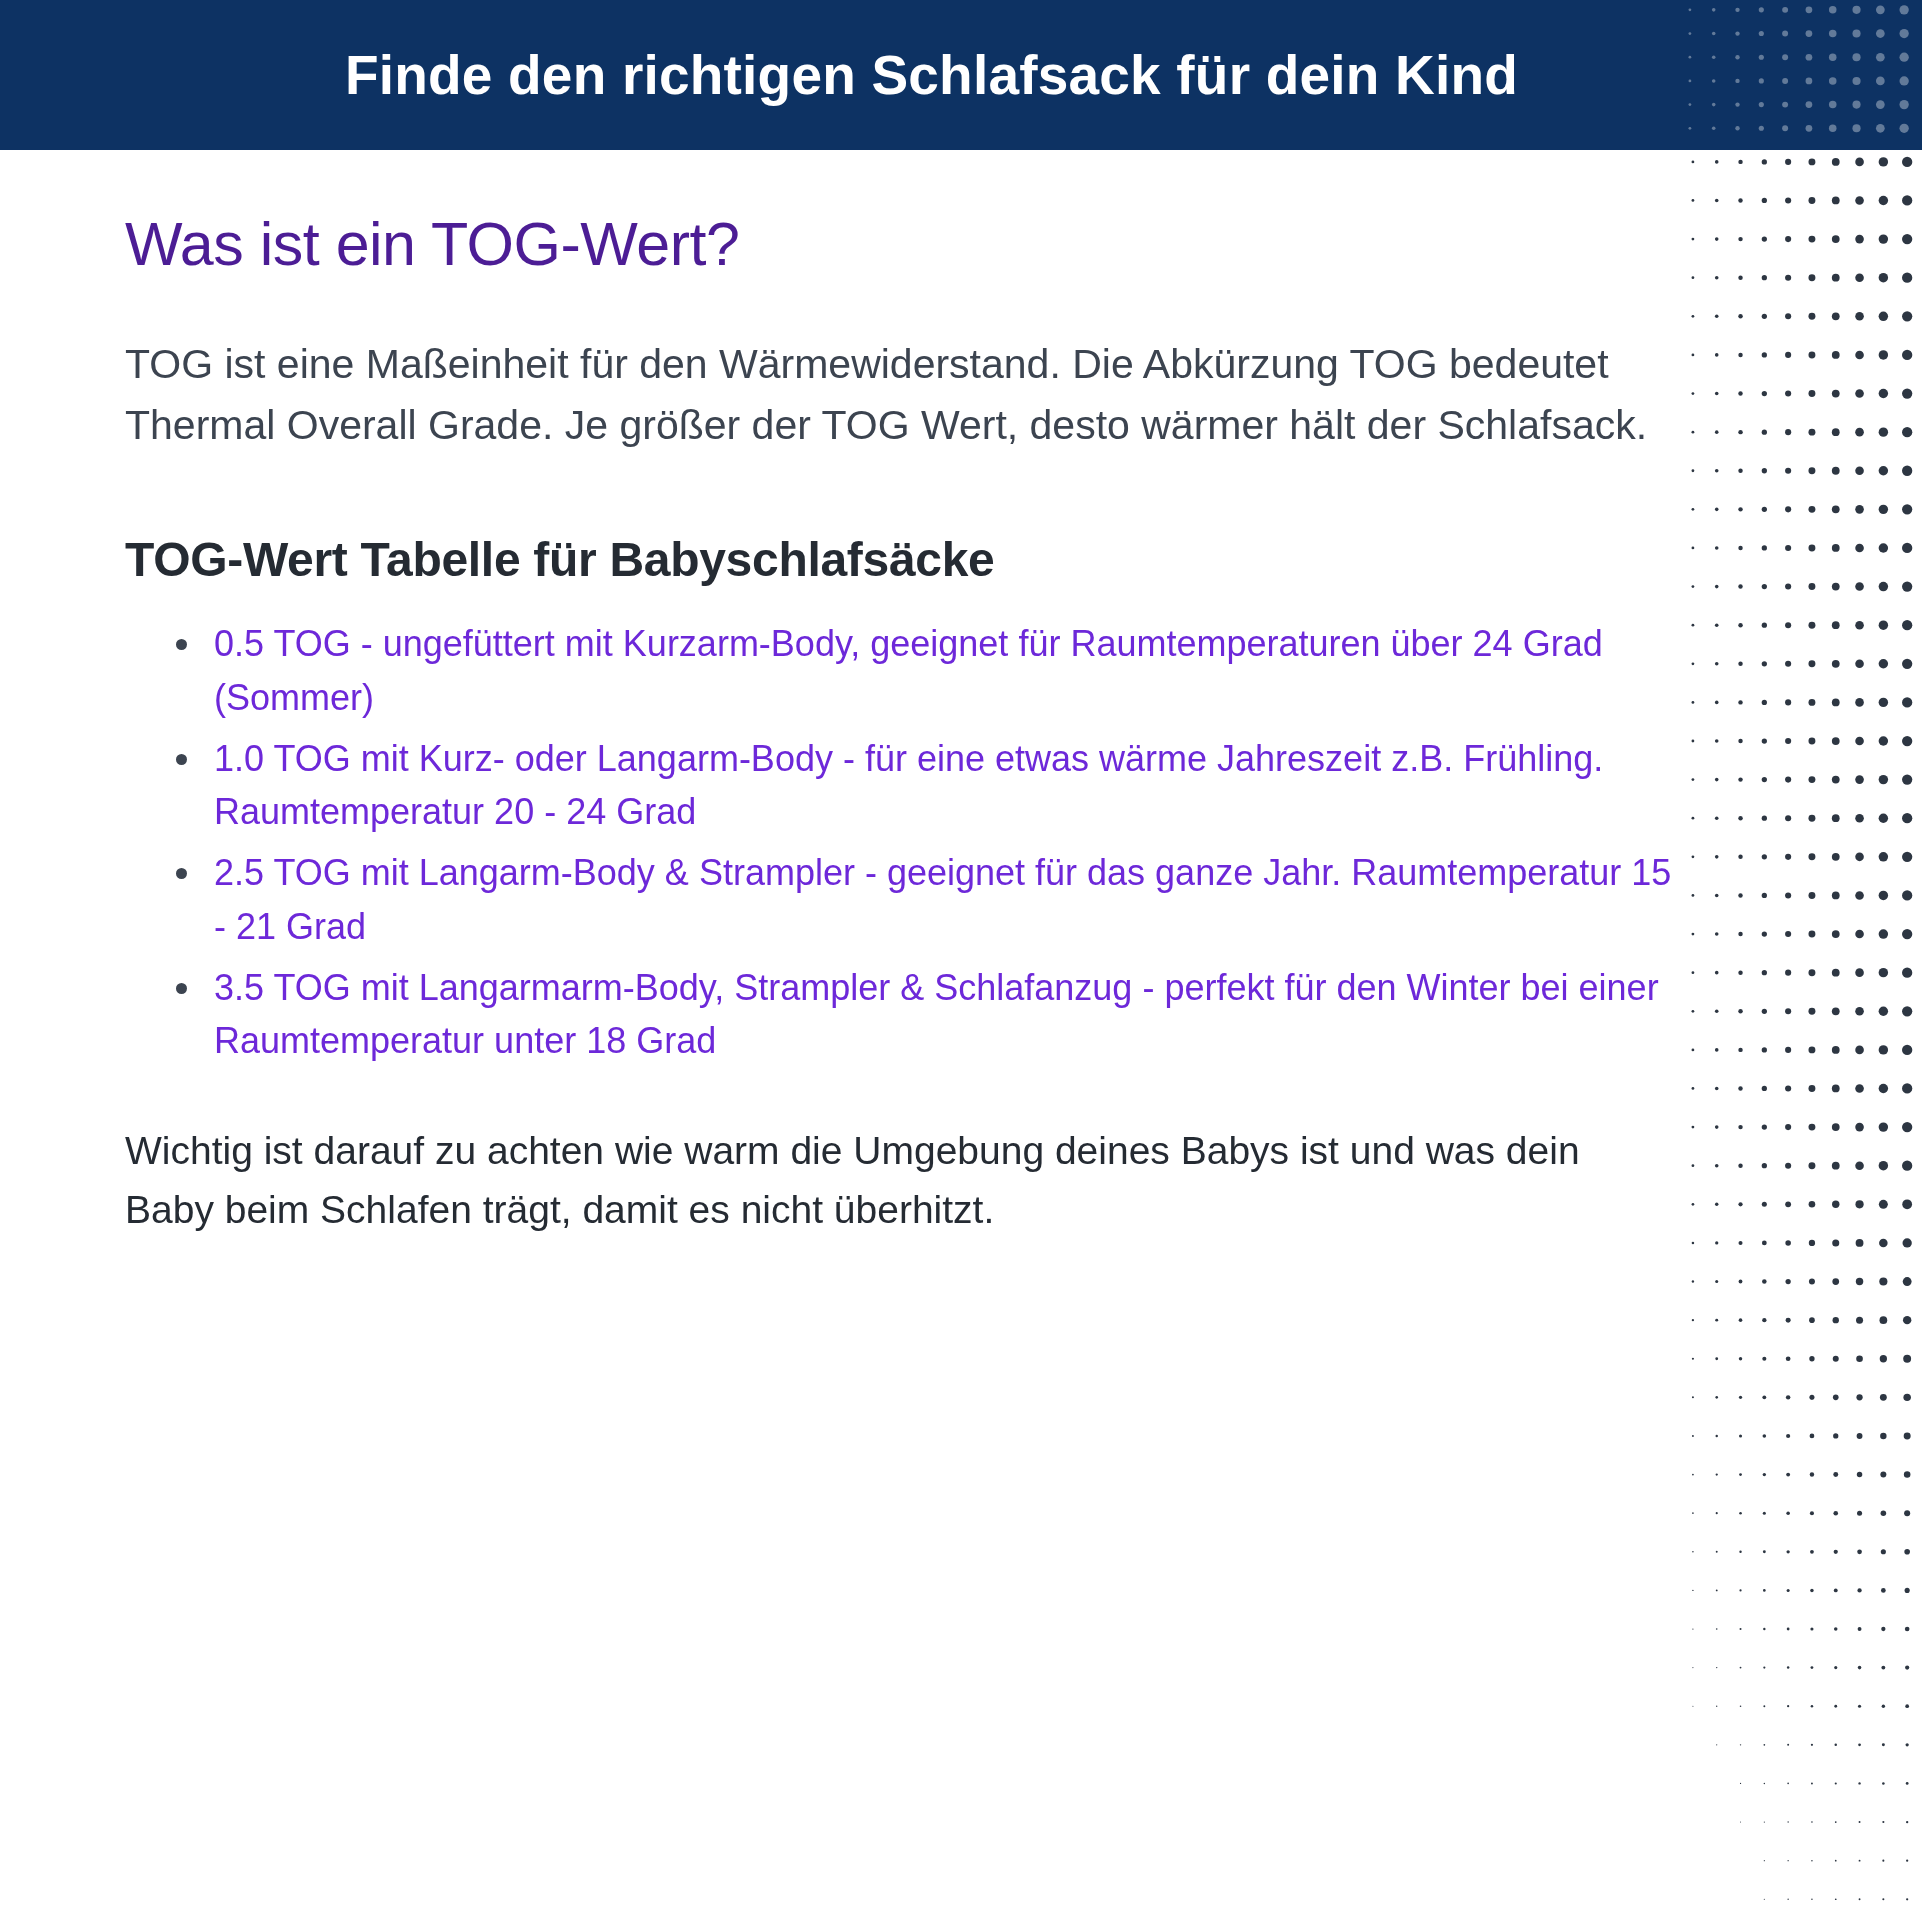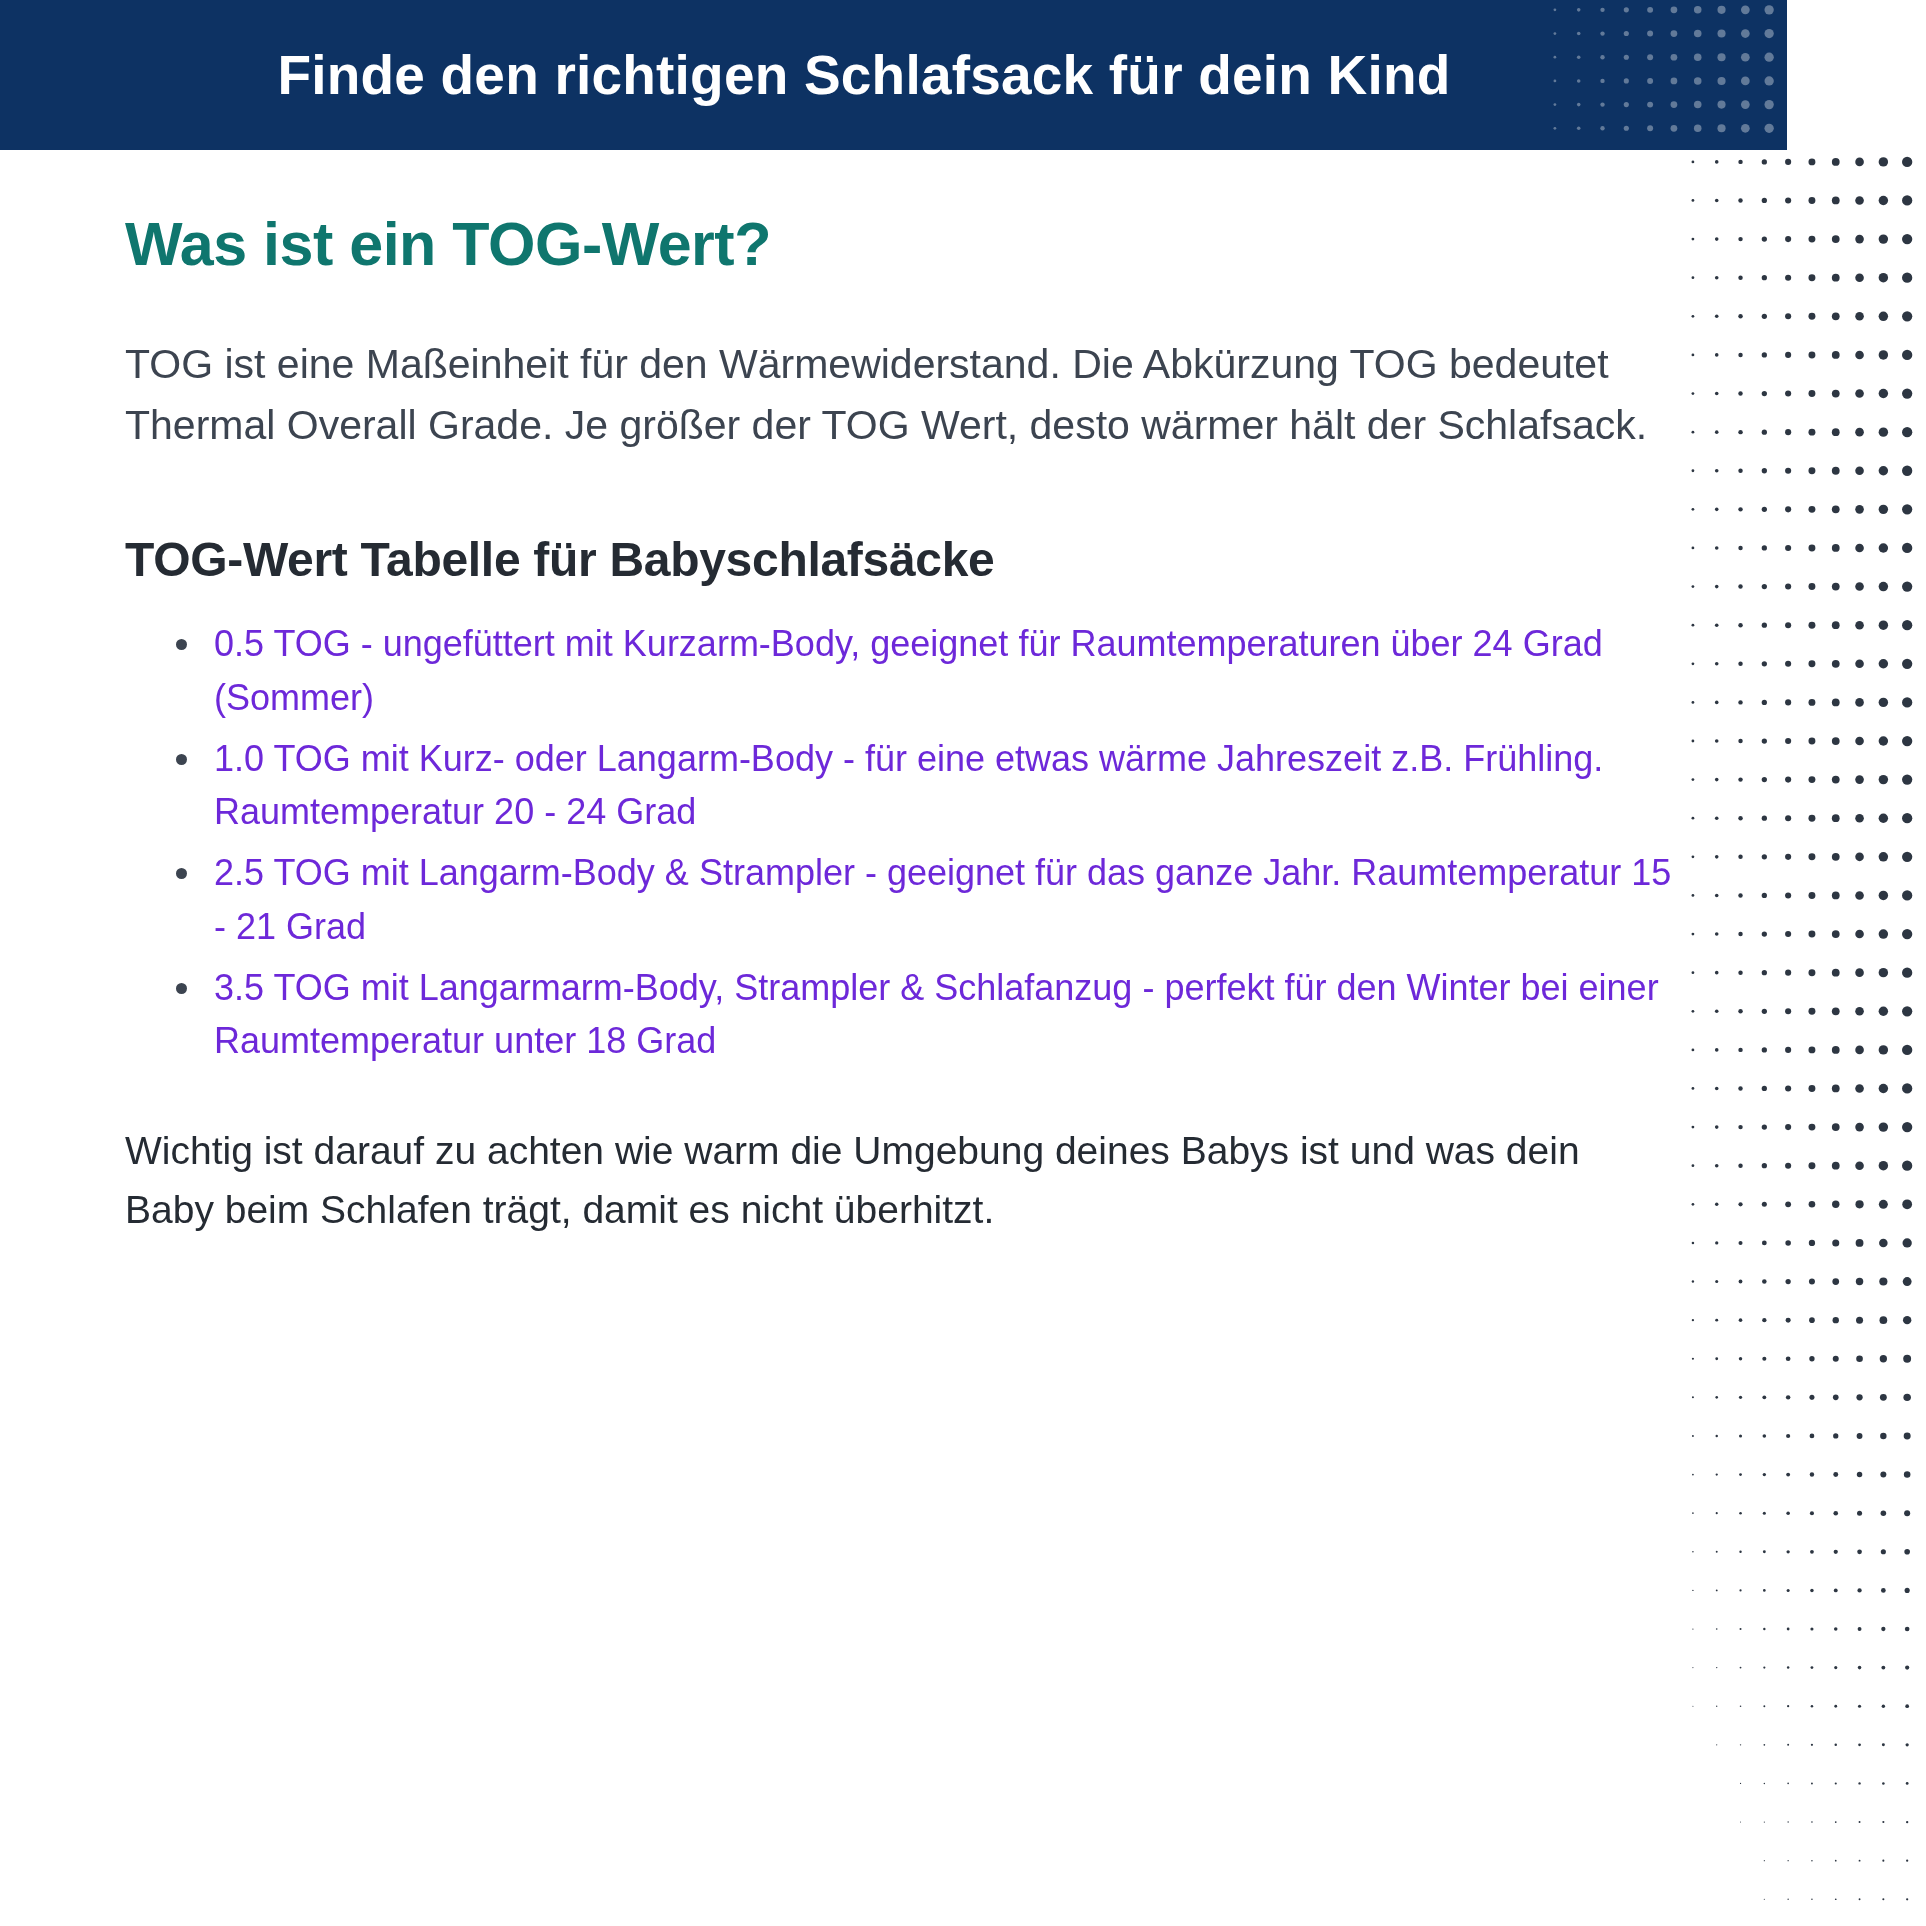--- a/index.html
+++ b/index.html
@@ -13,21 +13,21 @@
     font-family: "Liberation Sans", sans-serif;
     overflow: hidden;
     position: relative;
   }
 
   
   .banner {
     position: absolute;
     top: 0;
     left: 0;
-    width: 1787px;
+    width: 1922px;
     height: 150px;
     background: #0d3263;
     display: flex;
     align-items: center;
     justify-content: center;
     box-sizing: border-box;
   }
   .banner-title {
     color: #ffffff;
     font-size: 55px;
@@ -61,22 +61,22 @@
   .content {
     position: absolute;
     top: 150px;
     left: 0;
     width: 1683px;
     padding: 59px 0 0 125px;
     box-sizing: border-box;
   }
   h2.section-title {
     font-size: 61px;
-    font-weight: bold;
-    color: #0f766e;
+    font-weight: normal;
+    color: #4c1d95;
     margin: 0 0 55px 0;
     letter-spacing: -0.5px;
   }
   p.intro {
     font-size: 41px;
     line-height: 1.48;
     color: #3c4450;
     margin: 0 0 77px 0;
     max-width: 1673px;
     font-weight: 400;

